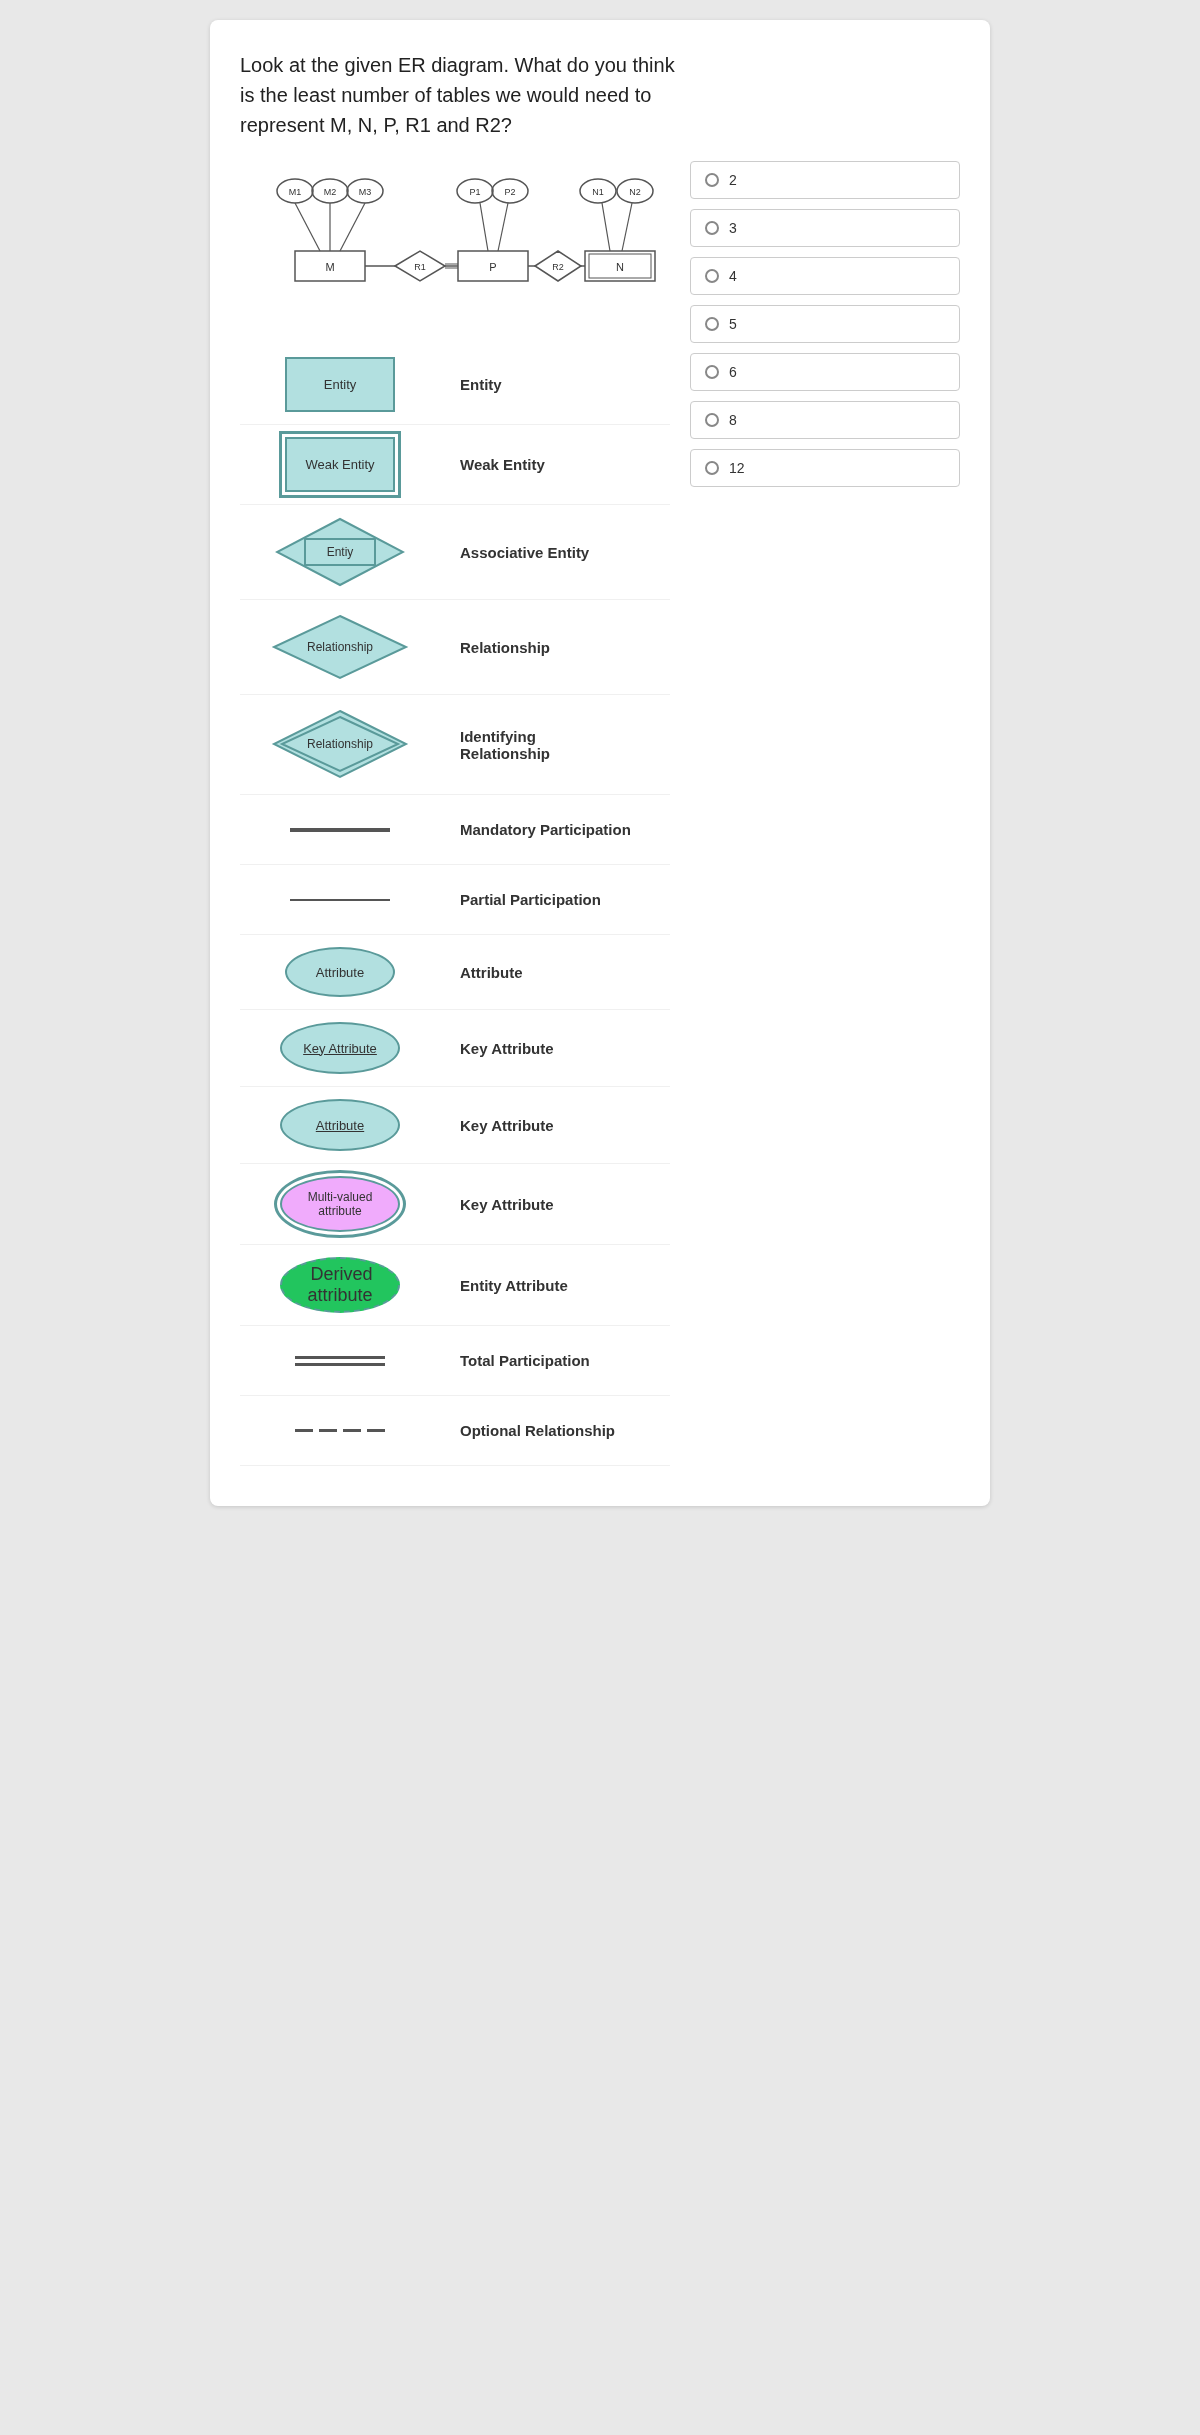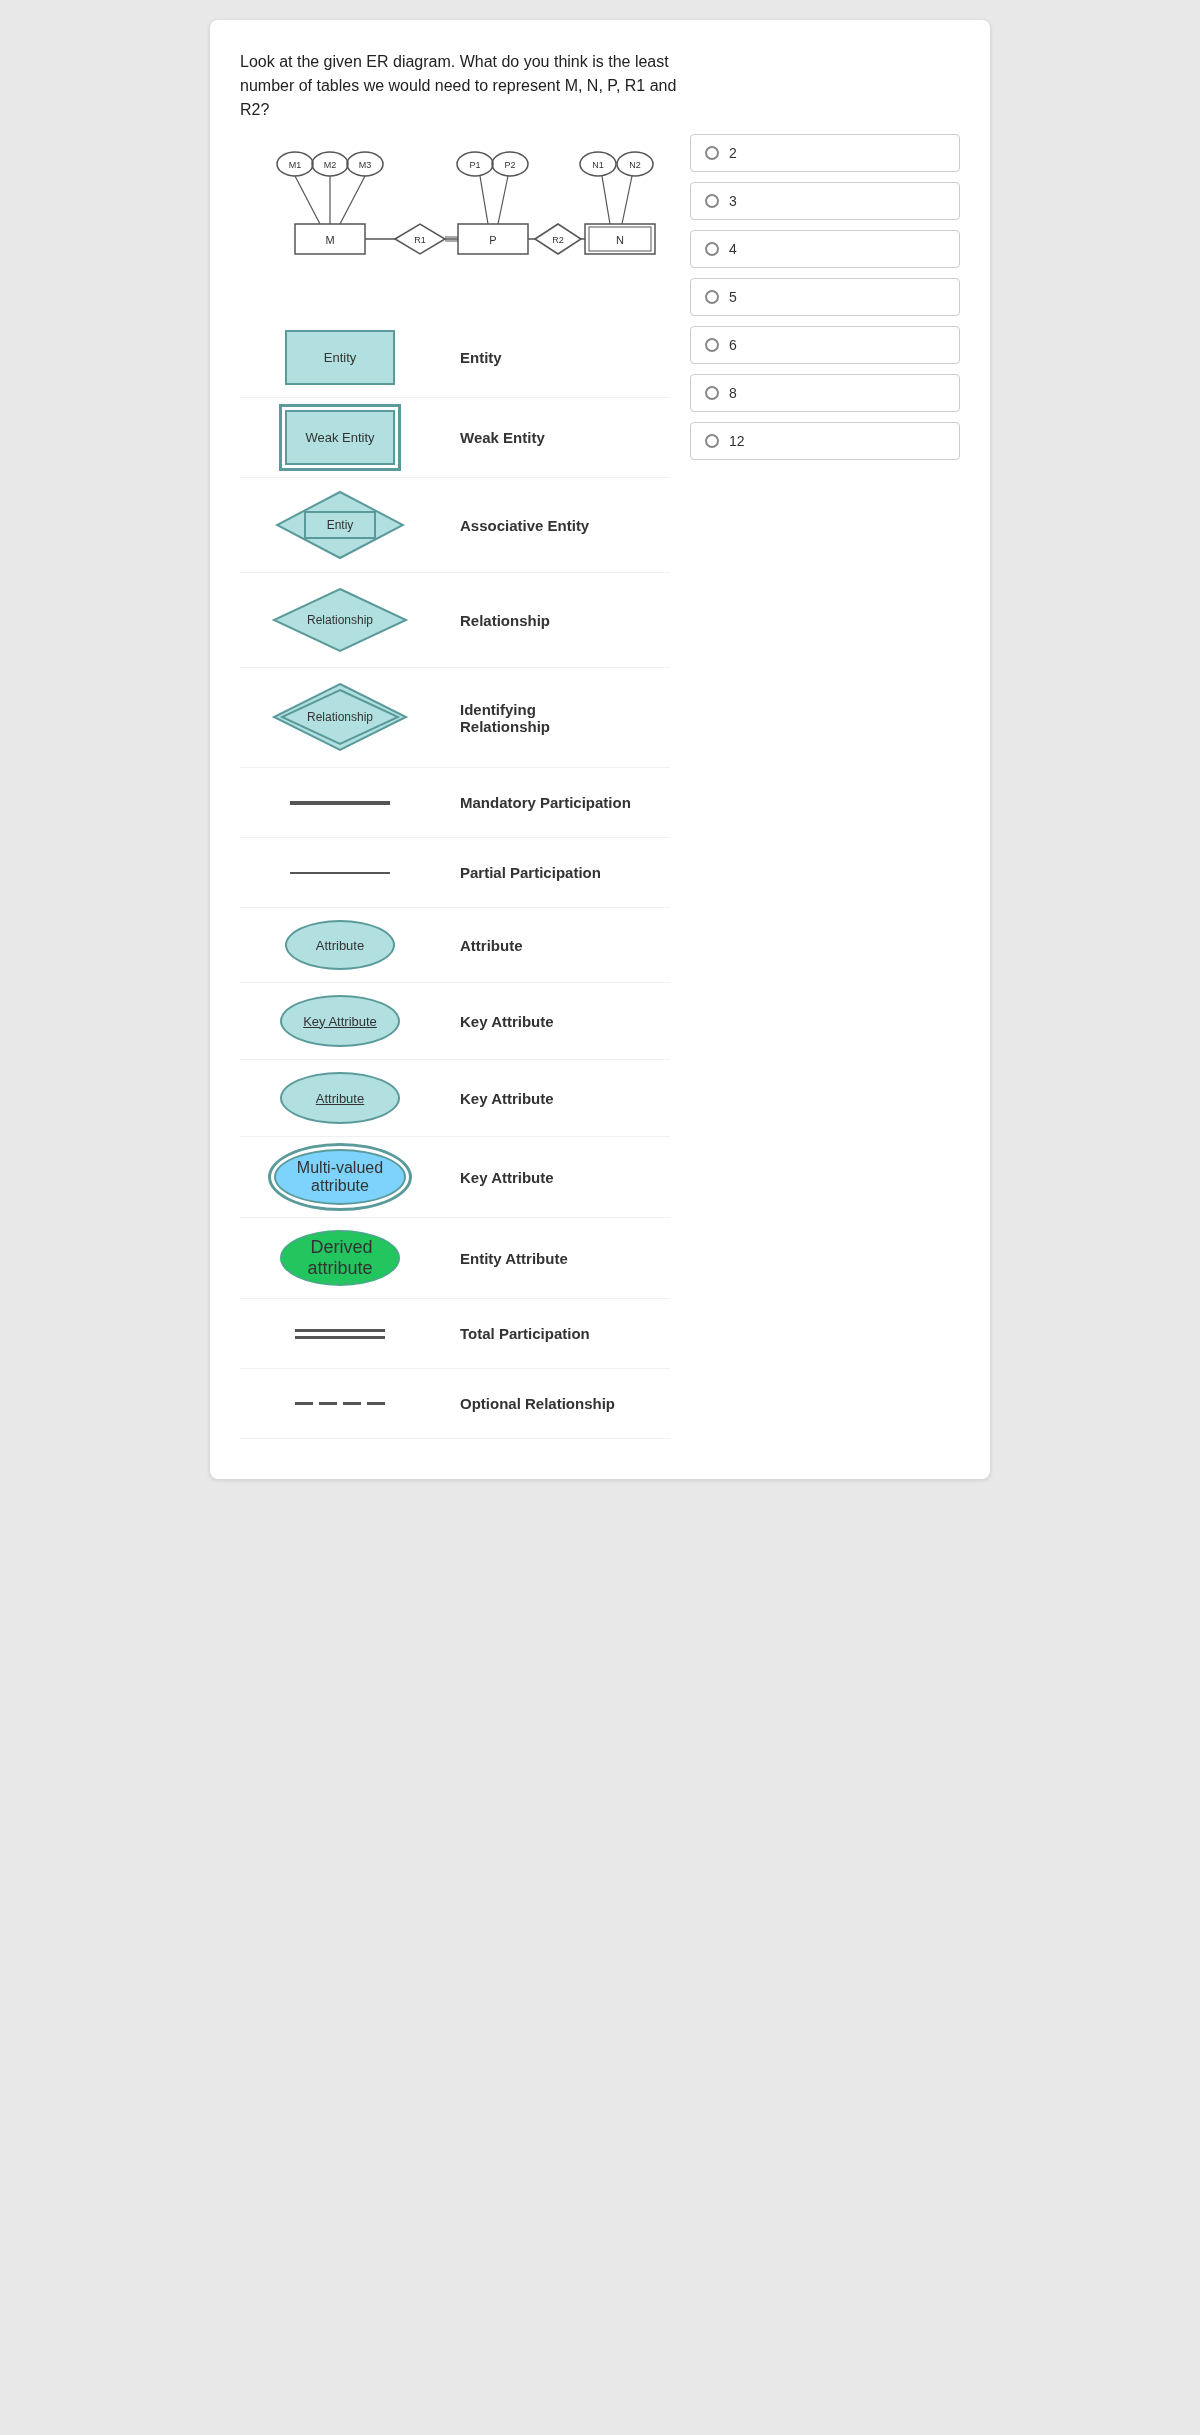--- a/index.html
+++ b/index.html
@@ -11,24 +11,24 @@
       padding: 20px;
     }
     .card {
       background: white;
       border-radius: 8px;
       width: 780px;
       padding: 30px 30px 40px 30px;
       box-shadow: 0 1px 4px rgba(0,0,0,0.15);
     }
     .question-text {
-      font-size: 16px;
+      font-size: 20px;
       color: #222;
       line-height: 1.5;
-      margin-bottom: 12px;
+      margin-bottom: 21px;
       max-width: 440px;
     }
     .main-layout {
       display: flex;
       gap: 20px;
     }
     .left-panel {
       flex: 1;
     }
     .right-panel {
@@ -115,29 +115,29 @@
       border-radius: 50%;
       display: flex;
       align-items: center;
       justify-content: center;
       font-size: 13px;
       color: #333;
       text-decoration: underline;
     }
     
     .shape-multivalued {
-      width: 132px;
+      width: 120px;
       height: 56px;
-      background: #7dd3fc;
+      background: #f0abfc;
       border: 2px solid #5a9a9a;
       border-radius: 50%;
       display: flex;
       align-items: center;
       justify-content: center;
-      font-size: 16px;
+      font-size: 12px;
       color: #333;
       text-align: center;
       outline: 3px solid #5a9a9a;
       outline-offset: 3px;
     }
     
     .shape-derived {
       width: 120px;
       height: 56px;
       background: #22c55e;

